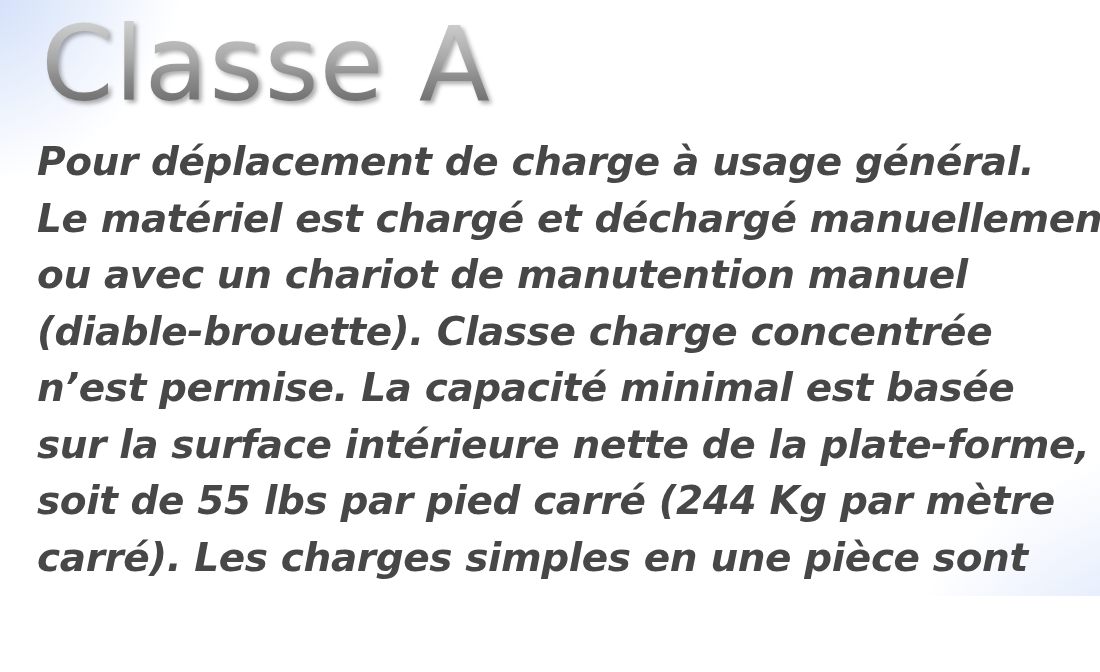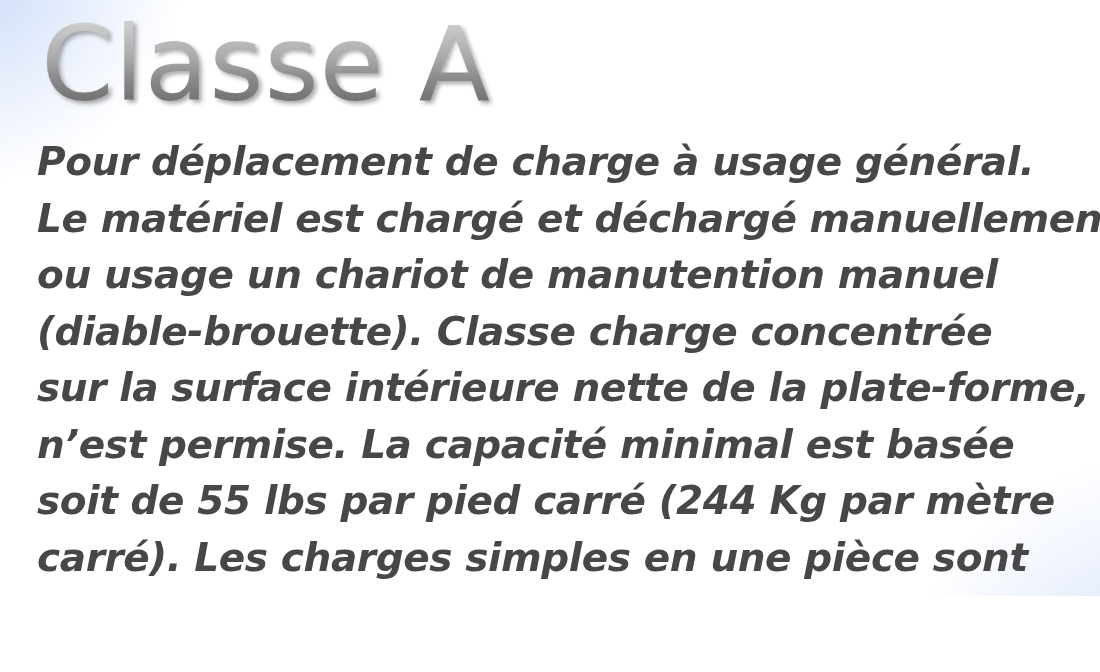--- a/index.html
+++ b/index.html
@@ -50,20 +50,20 @@
 </style>
 </head>
 <body>
 
 <div class="slide" style="--bg: #ffffff; --corner-glow: #c7d8f8; --body-text: #474747;">
   <h1 class="slide-title">Classe A</h1>
 
   <div class="body-text">
     <div class="body-line">Pour déplacement de charge à usage général.</div>
     <div class="body-line">Le matériel est chargé et déchargé manuellement</div>
-    <div class="body-line">ou usage un chariot de manutention manuel</div>
+    <div class="body-line">ou avec un chariot de manutention manuel</div>
     <div class="body-line">(diable-brouette). Classe charge concentrée</div>
+    <div class="body-line">n’est permise. La capacité minimal est basée</div>
     <div class="body-line">sur la surface intérieure nette de la plate-forme,</div>
-    <div class="body-line">n’est permise. La capacité minimal est basée</div>
     <div class="body-line">soit de 55 lbs par pied carré (244 Kg par mètre</div>
     <div class="body-line">carré). Les charges simples en une pièce sont</div>
   </div>
 </div>
 
 </body></html>

